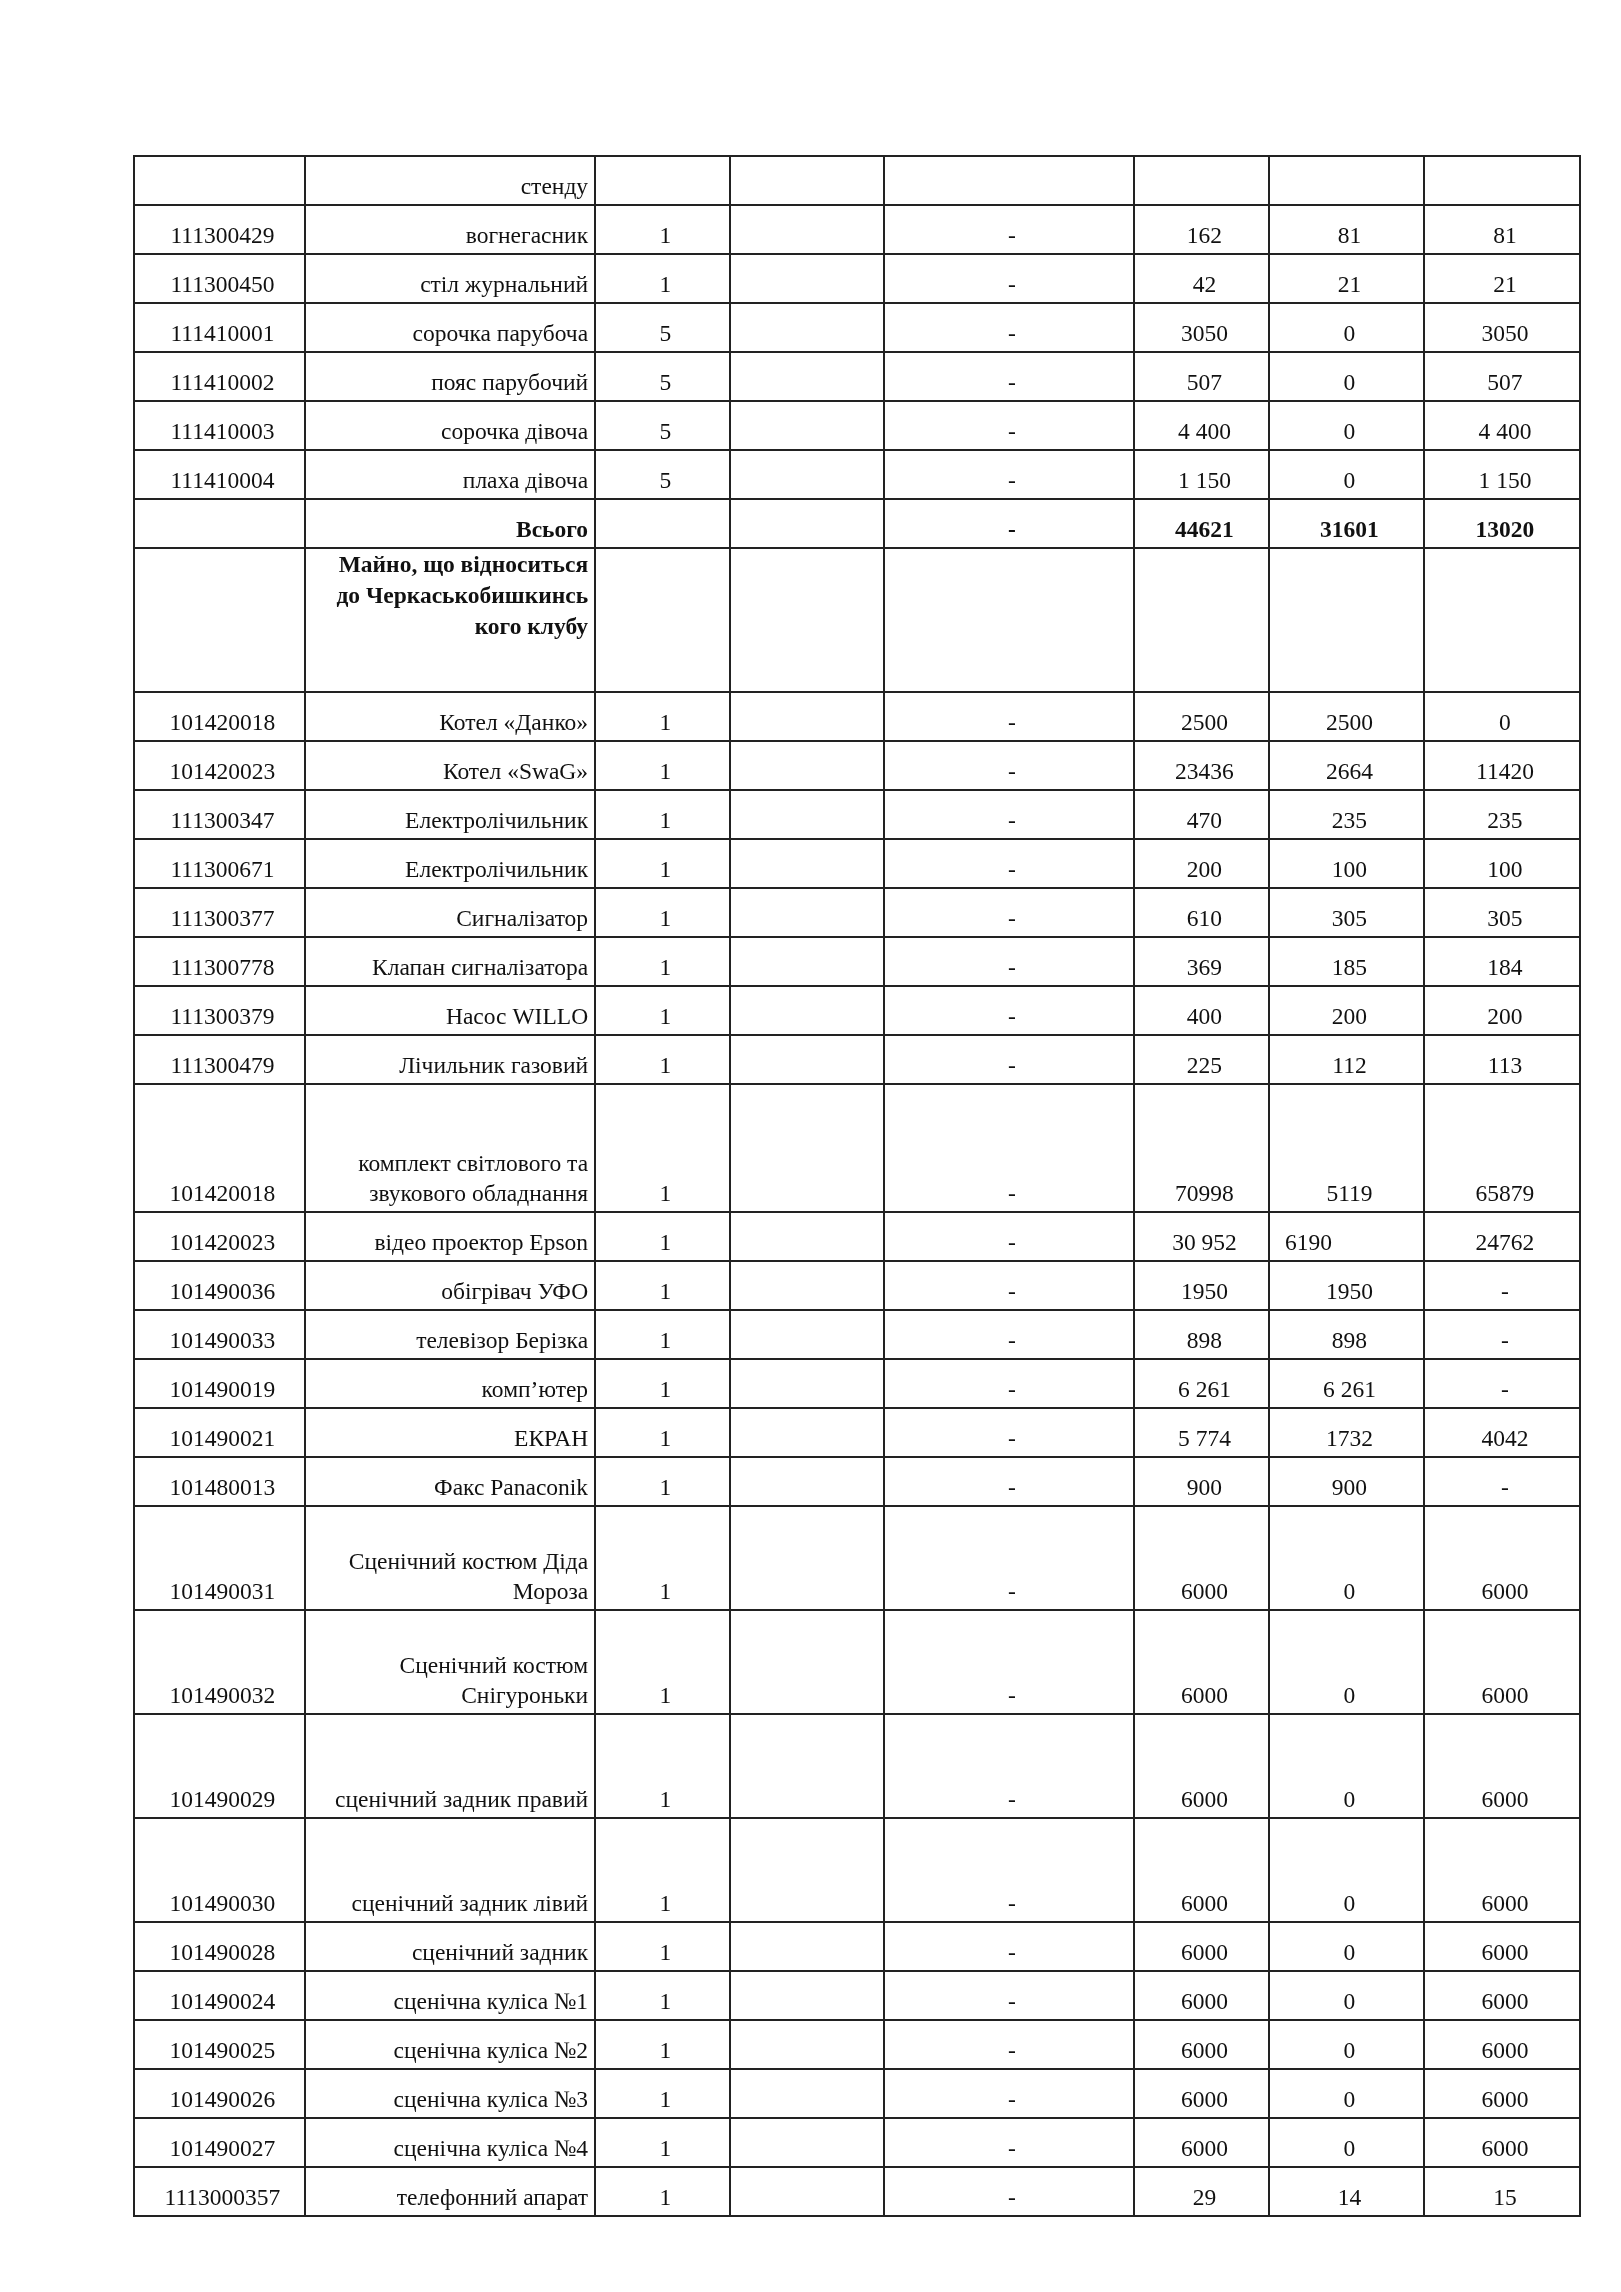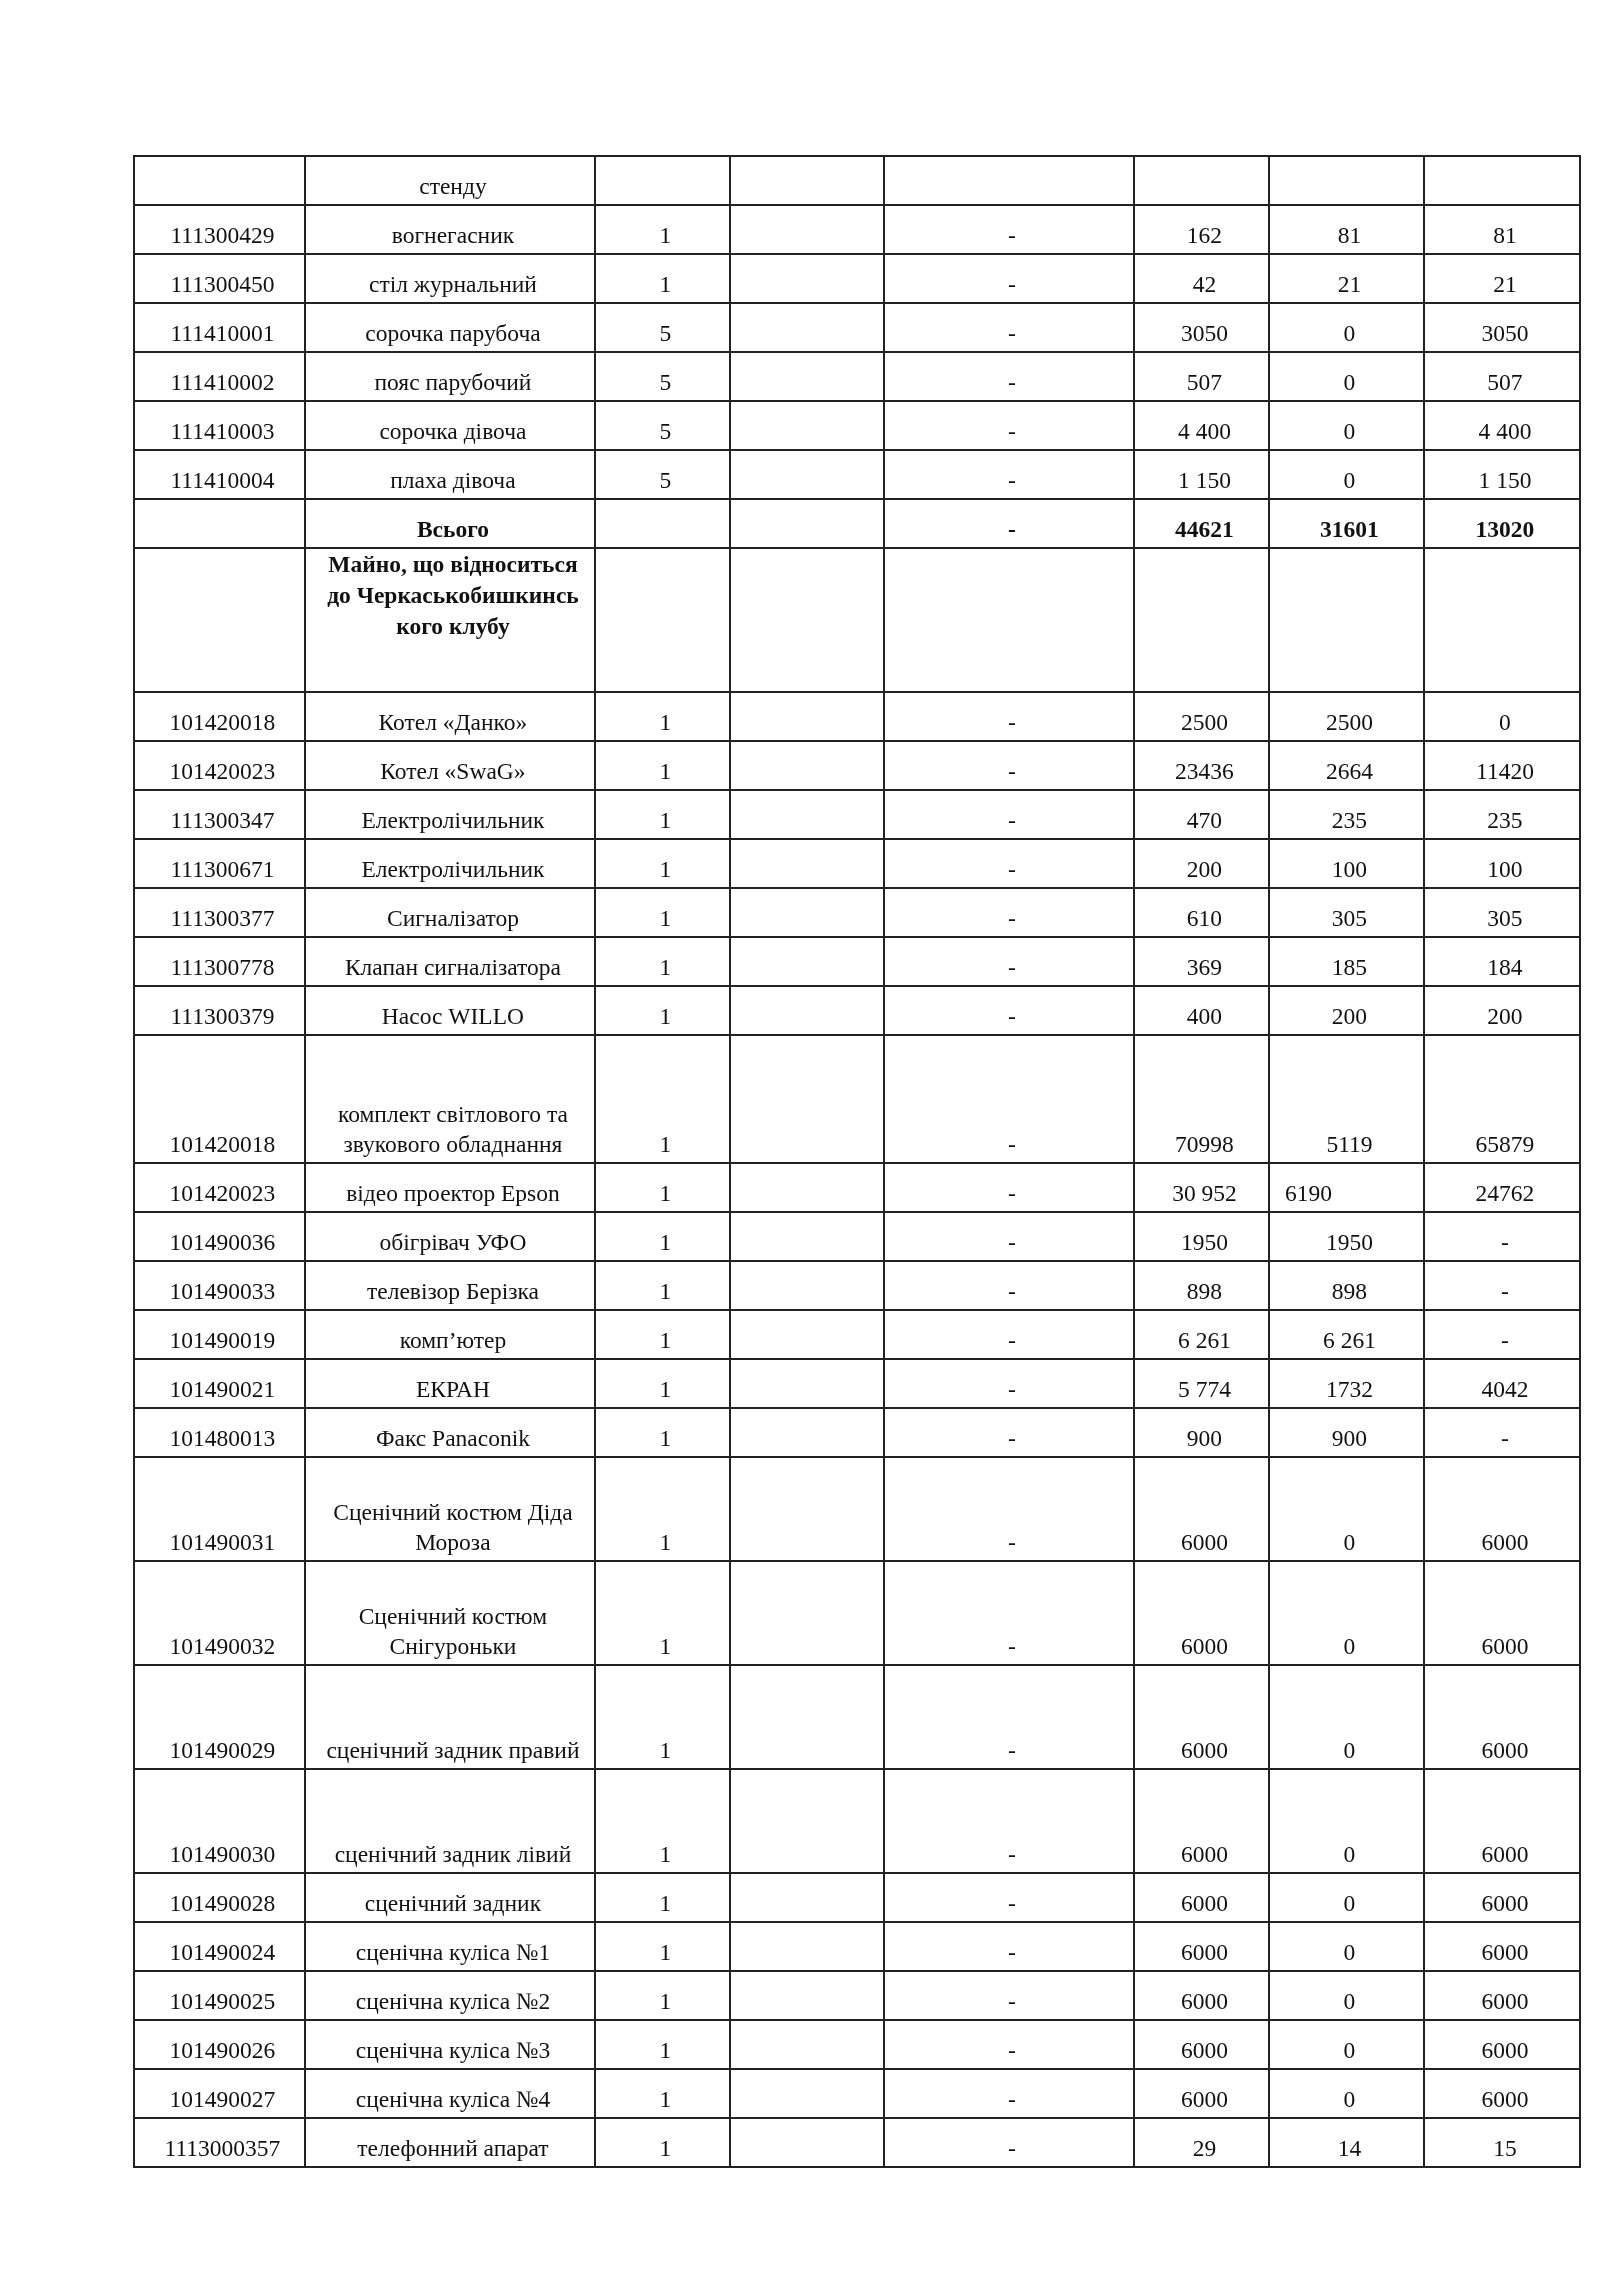--- a/index.html
+++ b/index.html
@@ -35,21 +35,21 @@
     col.c-code { width: 171px; }
     col.c-name { width: 290px; }
     col.c-qty  { width: 135px; }
     col.c-e1   { width: 154px; }
     col.c-e2   { width: 250px; }
     col.c-v1   { width: 135px; }
     col.c-v2   { width: 155px; }
     col.c-v3   { width: 156px; }
 
     td.code { text-align: center; padding-left: 3.9px; padding-right: 3.9px; }
-    td.name { text-align: center; margin-top: 8px; }
+    td.name { text-align: right; margin-top: 8px; }
     td.qty  { text-align: center; padding-left: 0; padding-right: 0; }
     td.dash { text-align: center; padding-left: 0; padding-right: 0; }
     td.num  { text-align: center; padding-left: 0; padding-right: 0; }
     td.num.left { text-align: left; padding-left: 15px; }
 
     tr.h1 td { height: 49px; }
     tr.h2 td { height: 104px; }
     tr.h3 td { height: 128px; }
     tr.h4 td { height: 144px; }
 
@@ -225,20 +225,30 @@
       <tr class="h1">
         <td class="code">111300379</td>
         <td class="name">Насос WILLO</td>
         <td class="qty">1</td>
         <td class="num"></td>
         <td class="dash">-</td>
         <td class="num">400</td>
         <td class="num">200</td>
         <td class="num">200</td>
       </tr>
+      <tr class="h1">
+        <td class="code">111300479</td>
+        <td class="name">Лічильник газовий</td>
+        <td class="qty">1</td>
+        <td class="num"></td>
+        <td class="dash">-</td>
+        <td class="num">225</td>
+        <td class="num">112</td>
+        <td class="num">113</td>
+      </tr>
       <tr class="h3">
         <td class="code">101420018</td>
         <td class="name">комплект світлового та звукового обладнання</td>
         <td class="qty">1</td>
         <td class="num"></td>
         <td class="dash">-</td>
         <td class="num">70998</td>
         <td class="num">5119</td>
         <td class="num">65879</td>
       </tr>

